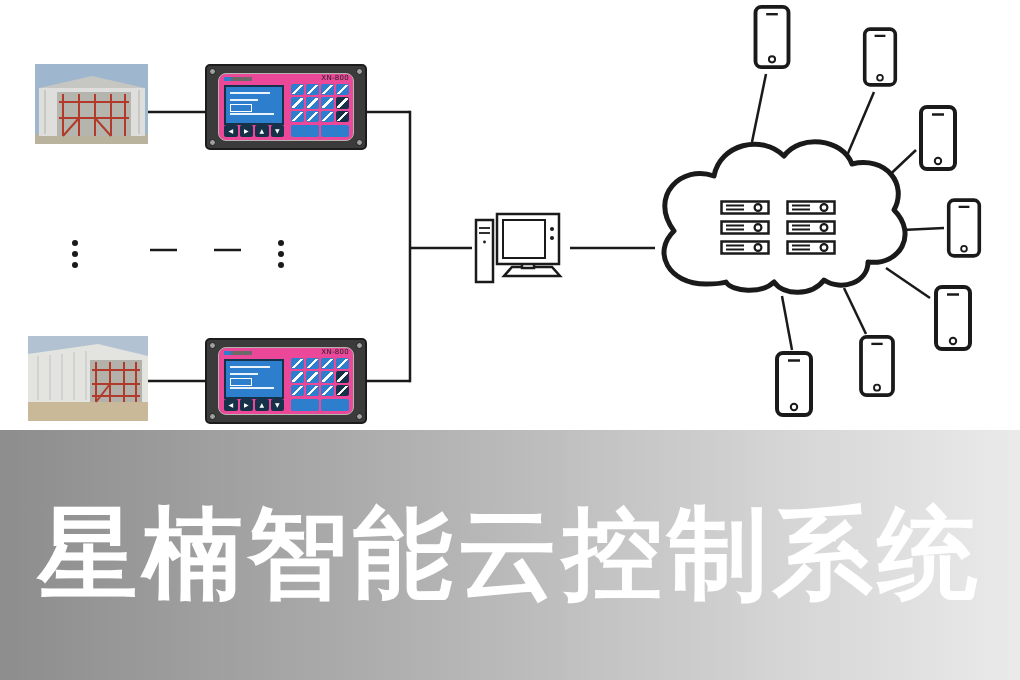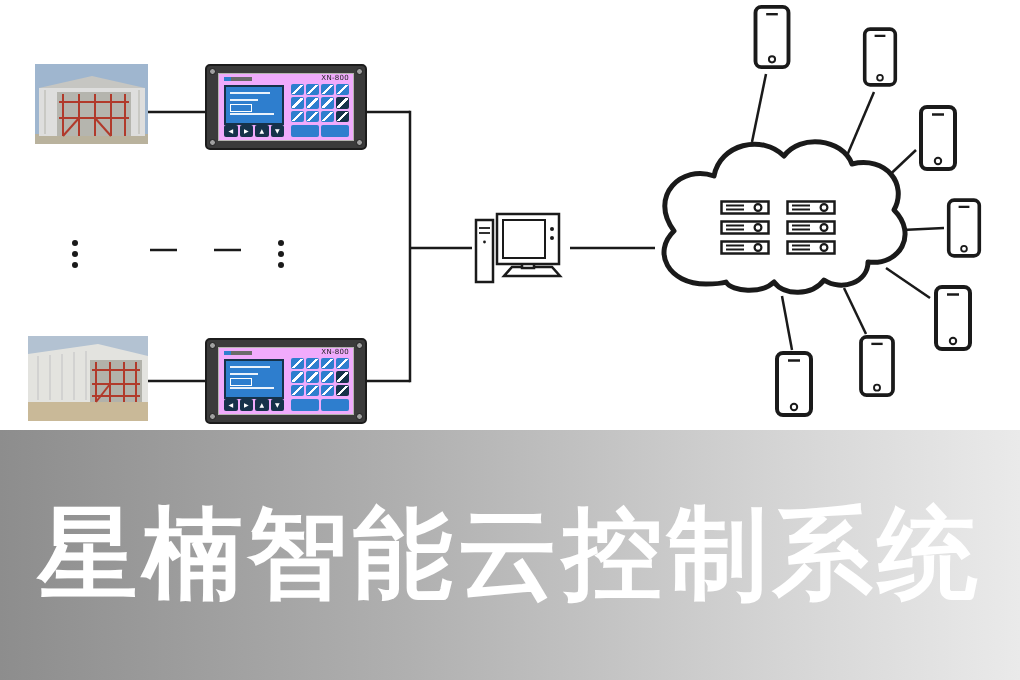--- a/index.html
+++ b/index.html
@@ -10,22 +10,22 @@
   
   .photo{position:absolute;line-height:0;}
 
   
   .controller{position:absolute;width:162px;height:86px;background:#3b3b3b;
               border:2px solid #1c1c1c;border-radius:5px;box-sizing:border-box;}
   .screw{position:absolute;width:7px;height:7px;border-radius:50%;background:#a0a0a0;
          border:1px solid #1c1c1c;box-sizing:border-box;}
   .s-tl{left:2px;top:2px;} .s-tr{right:2px;top:2px;}
   .s-bl{left:2px;bottom:2px;} .s-br{right:2px;bottom:2px;}
-  .panel{position:absolute;left:11px;right:11px;top:7px;bottom:7px;background:#f0abfc;
-         border:1px solid #b5b5b0;border-radius:0;}
+  .panel{position:absolute;left:11px;right:11px;top:7px;bottom:7px;background:#ec4899;
+         border:1px solid #b5b5b0;border-radius:8px;}
   .brand{position:absolute;top:3px;left:5px;width:28px;height:4px;
          background:linear-gradient(90deg,#2e7ece 0 7px,#6a6a6a 7px);}
   .model{position:absolute;top:0;right:4px;font-size:7px;color:#222;letter-spacing:.3px;}
   .screen{position:absolute;left:5px;top:11px;width:60px;height:40px;background:#2e7ece;
           border:2px solid #16324a;box-sizing:border-box;}
   .scr-line{position:absolute;height:2px;background:#eaf2fb;}
   .scr-a{left:4px;top:5px;width:40px;} .scr-b{left:4px;top:12px;width:28px;}
   .scr-c{left:4px;top:26px;width:44px;}
   .scr-box{position:absolute;left:4px;top:17px;width:20px;height:6px;border:1px solid #ffffff;}
   .keypad{position:absolute;left:72px;top:10px;right:4px;height:38px;

